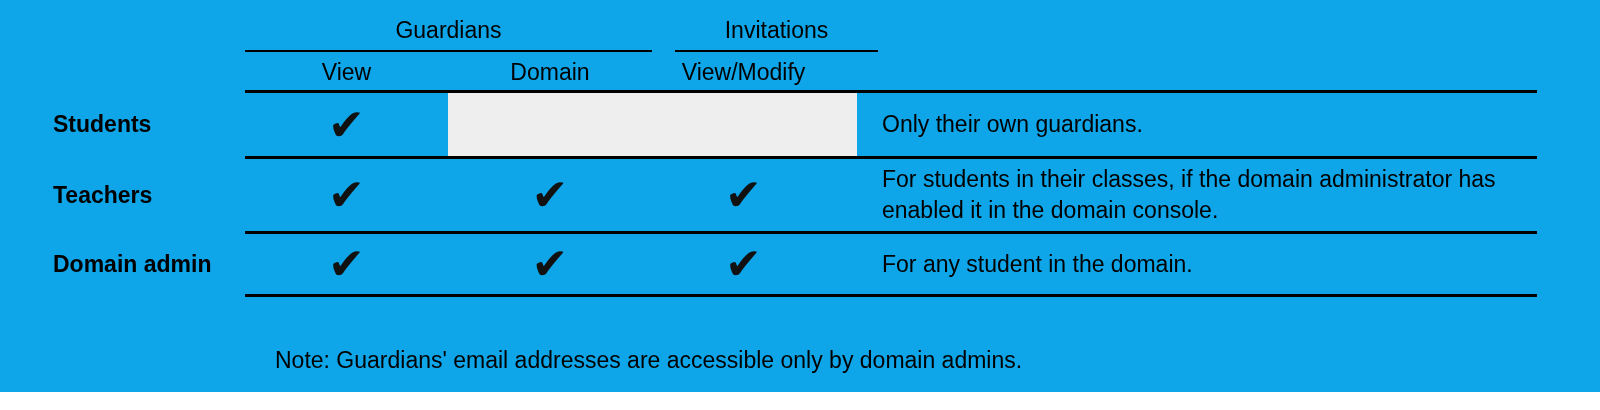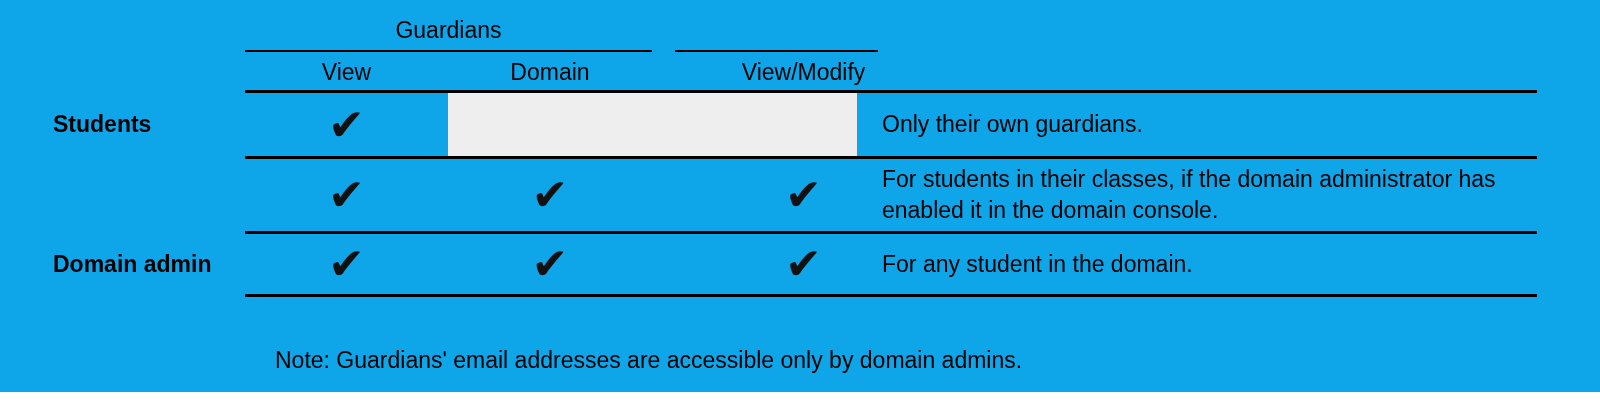--- a/index.html
+++ b/index.html
@@ -27,21 +27,21 @@
   
   .cell {
     position: absolute;
     display: flex;
     align-items: center;
   }
   .center { justify-content: center; text-align: center; }
 
   .col-view        { left: 245px; width: 203px; }
   .col-modify      { left: 448px; width: 204px; }
-  .col-viewmodify  { left: 702px; width: 203px; }
+  .col-viewmodify  { left: 642px; width: 203px; }
   .col-notes       { left: 874px; width: 670px; }
   .col-label       { left: 53px;  width: 185px; font-weight: bold; }
 
   
   .group-header  { top: 14px; height: 32px; }
   .group-guardians   { left: 245px; width: 407px; }
   .group-invitations { left: 675px; width: 203px; }
   .sub-header    { top: 56px; height: 32px; }
 
   
@@ -77,20 +77,21 @@
     white-space: nowrap;
     margin-left: 40px;
   }
 </style>
 </head>
 <body>
 
 <div class="stage">
 
   <div class="cell center group-header group-guardians">Guardians</div>
+  <div class="cell center group-header group-invitations">Invitations</div>
 
   <div class="rule thin" style="left:245px; top:50px; width:407px;"></div>
   <div class="rule thin" style="left:675px; top:50px; width:203px;"></div>
 
   <div class="cell center sub-header col-view">View</div>
   <div class="cell center sub-header col-modify">Domain</div>
   <div class="cell center sub-header col-viewmodify">View/Modify</div>
 
   <div class="rule thick" style="left:245px; top:90px; width:1292px;"></div>
   <div class="rule thick" style="left:245px; top:156px; width:1292px;"></div>
@@ -100,20 +101,21 @@
   <div class="highlight"></div>
 
   <div class="cell row1 col-label">Students</div>
   <div class="cell center row1 col-view check">✔</div>
   <div class="cell center row1 col-modify check"></div>
   <div class="cell center row1 col-viewmodify check"></div>
   <div class="cell row1 col-notes">
     <span class="note-text">Only their own guardians.</span>
   </div>
 
+  <div class="cell row2 col-label">Teachers</div>
   <div class="cell center row2 col-view check">✔</div>
   <div class="cell center row2 col-modify check">✔</div>
   <div class="cell center row2 col-viewmodify check">✔</div>
   <div class="cell row2 col-notes">
     <span class="note-text">For students in their classes, if the domain administrator has enabled it in the domain console.</span>
   </div>
 
   <div class="cell row3 col-label">Domain admin</div>
   <div class="cell center row3 col-view check">✔</div>
   <div class="cell center row3 col-modify check">✔</div>

